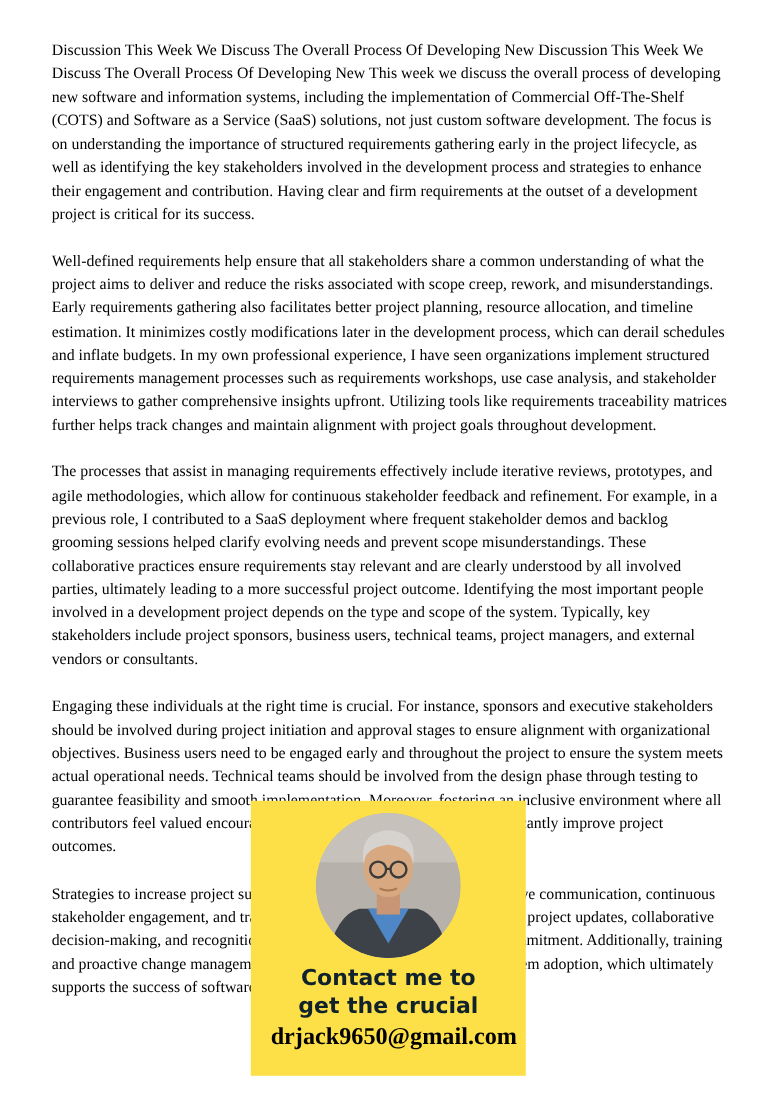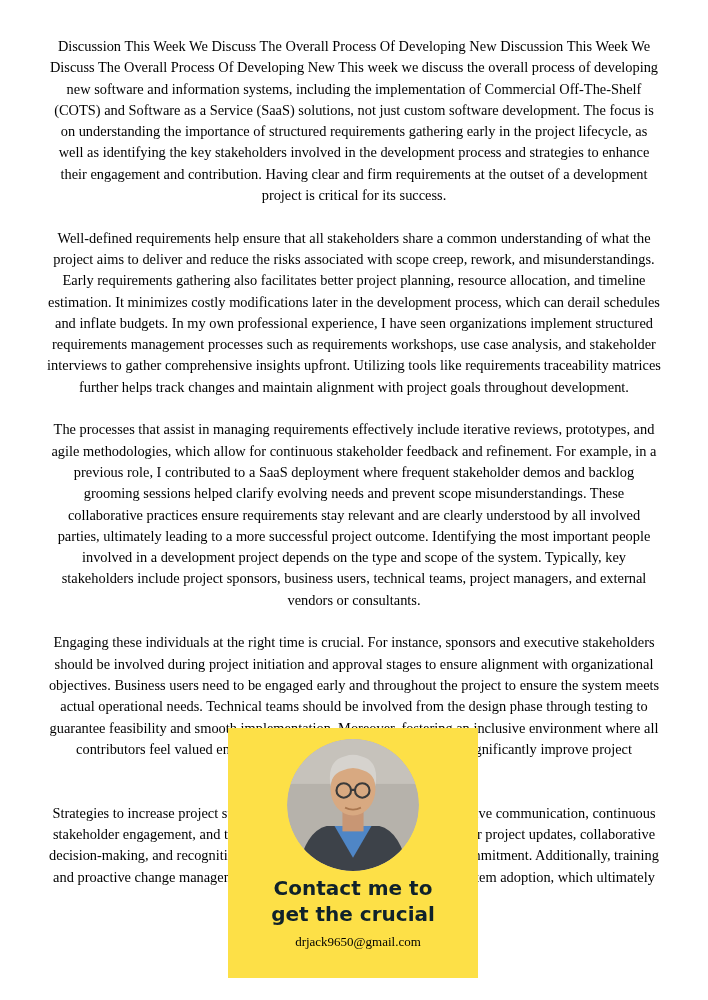--- a/index.html
+++ b/index.html
@@ -17,21 +17,21 @@
   .doc-body {
     position: absolute;
     top: 36px;
     left: 47px;
     width: 614px;
   }
   .doc-body p {
     font-size: 14.4px;
     line-height: 21.3px;
     margin: 0 0 21.3px 0;
-    text-align: center;
+    text-align: left;
     color: #000000;
   }
   .contact-card {
     position: absolute;
     left: 228px;
     top: 728px;
     width: 250px;
     height: 250px;
     background: #35e2de;
     text-align: center;
@@ -48,22 +48,22 @@
   .avatar-wrap svg { display: block; width: 132px; height: 132px; }
   .contact-line {
     font-family: "DejaVu Sans", "Liberation Sans", sans-serif;
     font-weight: 700;
     font-size: 20px;
     line-height: 26px;
     color: #10222b;
   }
   .contact-email {
     font-family: "Liberation Serif", "DejaVu Serif", serif;
-    font-weight: 400;
-    font-size: 13px;
+    font-weight: 700;
+    font-size: 22px;
     line-height: 24px;
     margin-top: 3px;
     color: #000000;
     padding-left: 10px;
   }
 </style>
 </head>
 <body>
 
 <div class="page">

